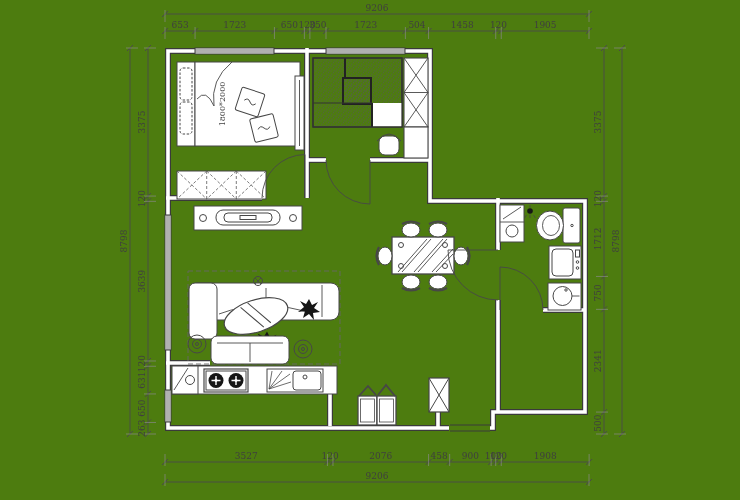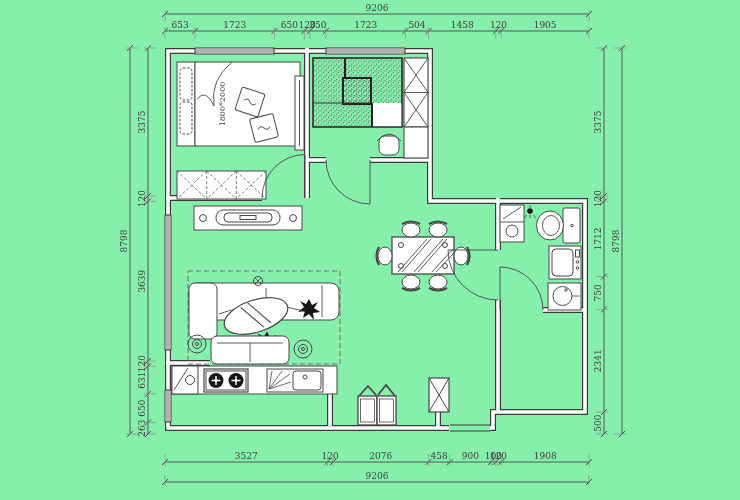--- a/index.html
+++ b/index.html
@@ -1,16 +1,16 @@
 <!DOCTYPE html>
 <html><head>
 <meta charset="utf-8">
 <style>
   html,body{margin:0;padding:0;background:#fff;}
-  #stage{position:relative;width:740px;height:500px;background:#86efac;overflow:hidden;
+  #stage{position:relative;width:740px;height:500px;background:#4d7c0f;overflow:hidden;
          font-family:"DejaVu Serif", serif;}
   svg{display:block}
   text{fill:#3f3f3f;}
 </style>
 </head>
 <body>
 
 <div id="stage">
   <svg id="plan" width="740" height="500" viewBox="0 0 740 500">
       <defs>

